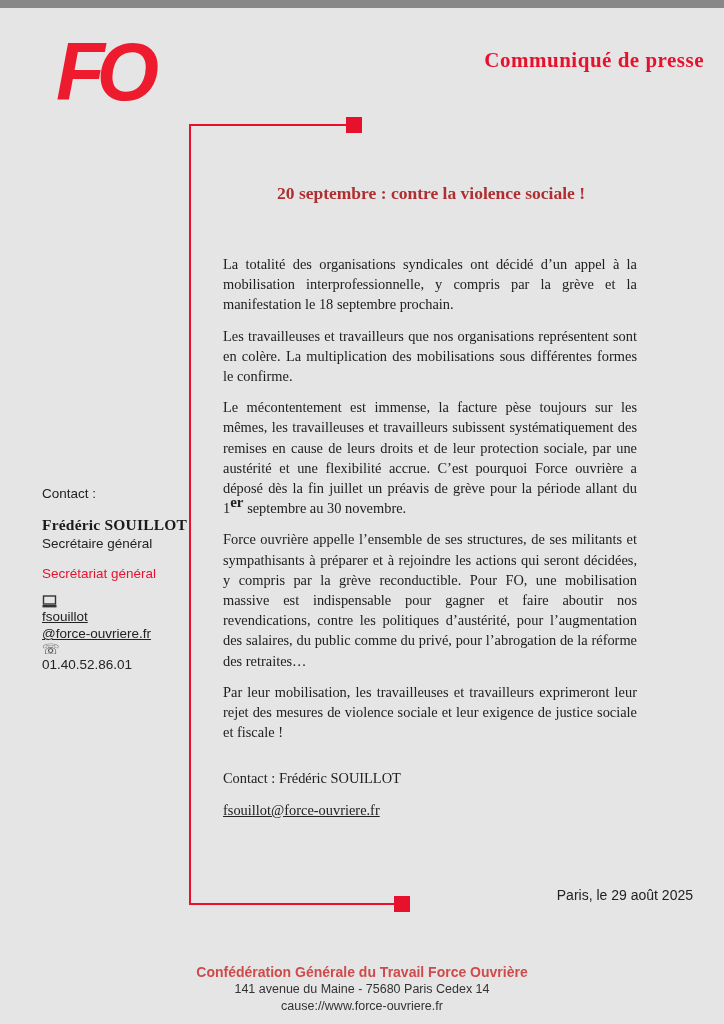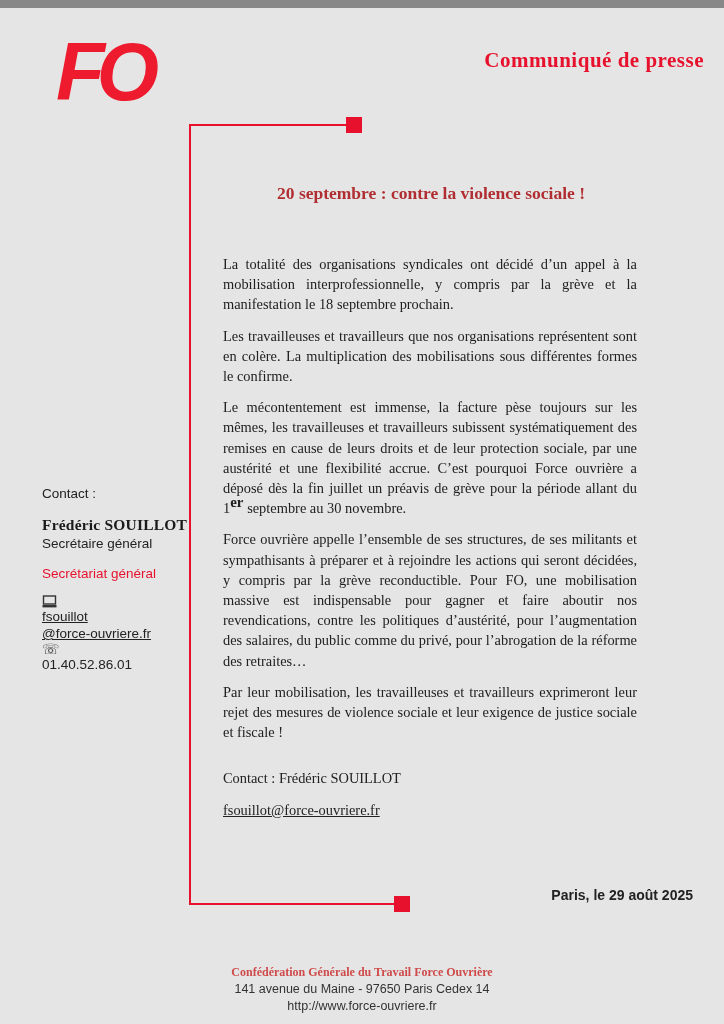--- a/index.html
+++ b/index.html
@@ -70,27 +70,27 @@
     color:#1a1a1a;letter-spacing:0.2px;
   }
   .sb-dept{font-weight:normal;color:#e8112d;}
   .sb-line{display:flex;align-items:flex-start;flex-direction:column;}
   .sb-link{color:#222222;text-decoration:underline;cursor:pointer;}
   .icon{display:inline-flex;align-items:center;color:#333;}
   .phone-glyph{font-size:14px;line-height:1;}
   
   .dateline{
     position:absolute;right:49px;top:879px;
-    font-size:14px;color:#222222;white-space:nowrap;font-weight:bold;
+    font-size:14px;color:#222222;white-space:nowrap;
   }
   .footer{
     position:absolute;left:0;top:956px;width:724px;
     text-align:center;line-height:17px;
   }
-  .f-org{color:#cf4a4a;font-size:12px;font-weight:bold;font-family:Liberation Serif, serif;}
+  .f-org{color:#cf4a4a;font-size:14px;font-weight:bold;font-family:Liberation Sans, sans-serif;}
   .f-addr,.f-url{color:#333333;font-size:12.5px;}
 </style>
 </head>
 <body>
 
 <div class="page">
 
   <div class="logo">FO</div>
   <div class="header-title">Communiqué de presse</div>
 
@@ -135,17 +135,17 @@
     <div class="sb-line">
       <span class="icon phone-glyph">☏</span>
       <span>01.40.52.86.01</span>
     </div>
   </div>
 
   <div class="dateline">Paris, le 29 août 2025</div>
 
   <div class="footer">
     <div class="f-org">Confédération Générale du Travail Force Ouvrière</div>
-    <div class="f-addr">141 avenue du Maine - 97650 Paris Cedex 14</div>
-    <div class="f-url">http://www.force-ouvriere.fr</div>
+    <div class="f-addr">141 avenue du Maine - 75680 Paris Cedex 14</div>
+    <div class="f-url">cause://www.force-ouvriere.fr</div>
   </div>
 
 </div>
 
 </body></html>

